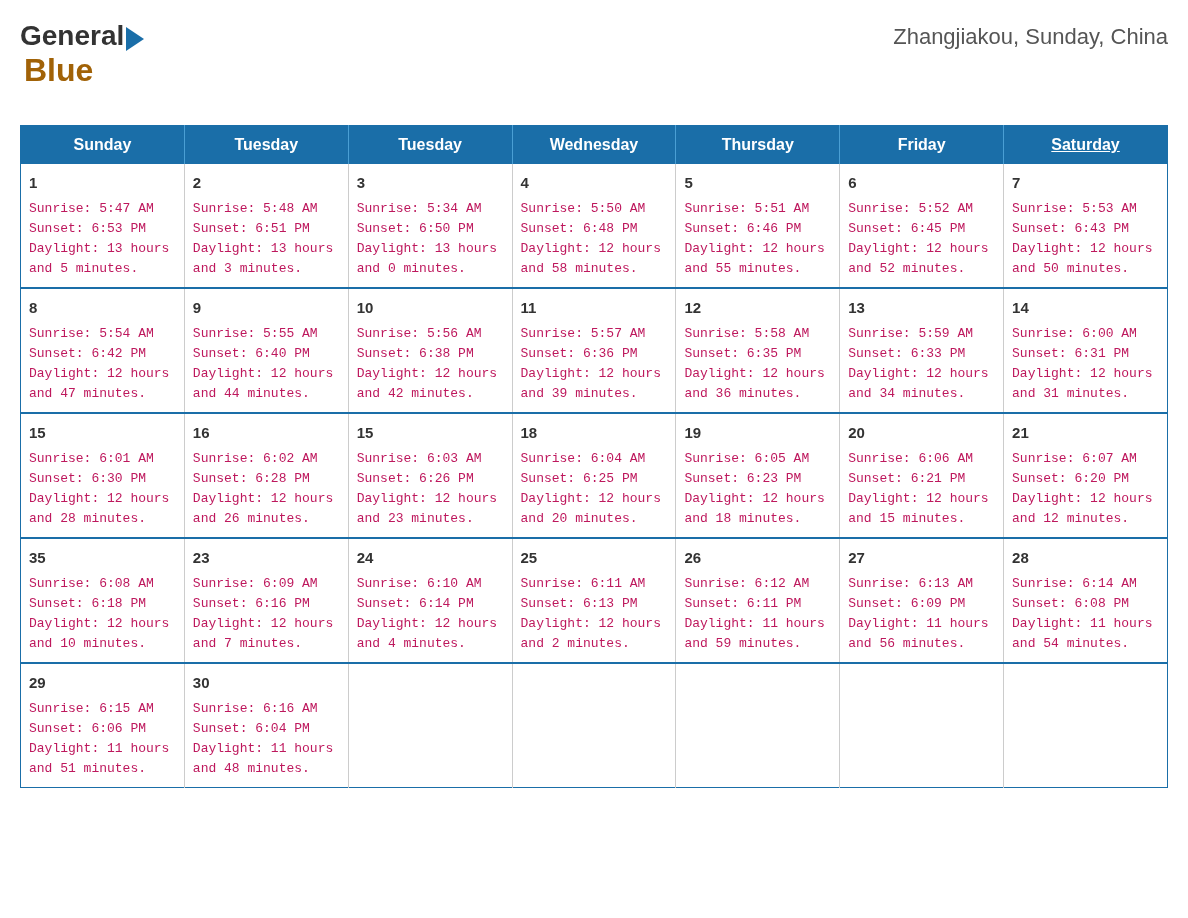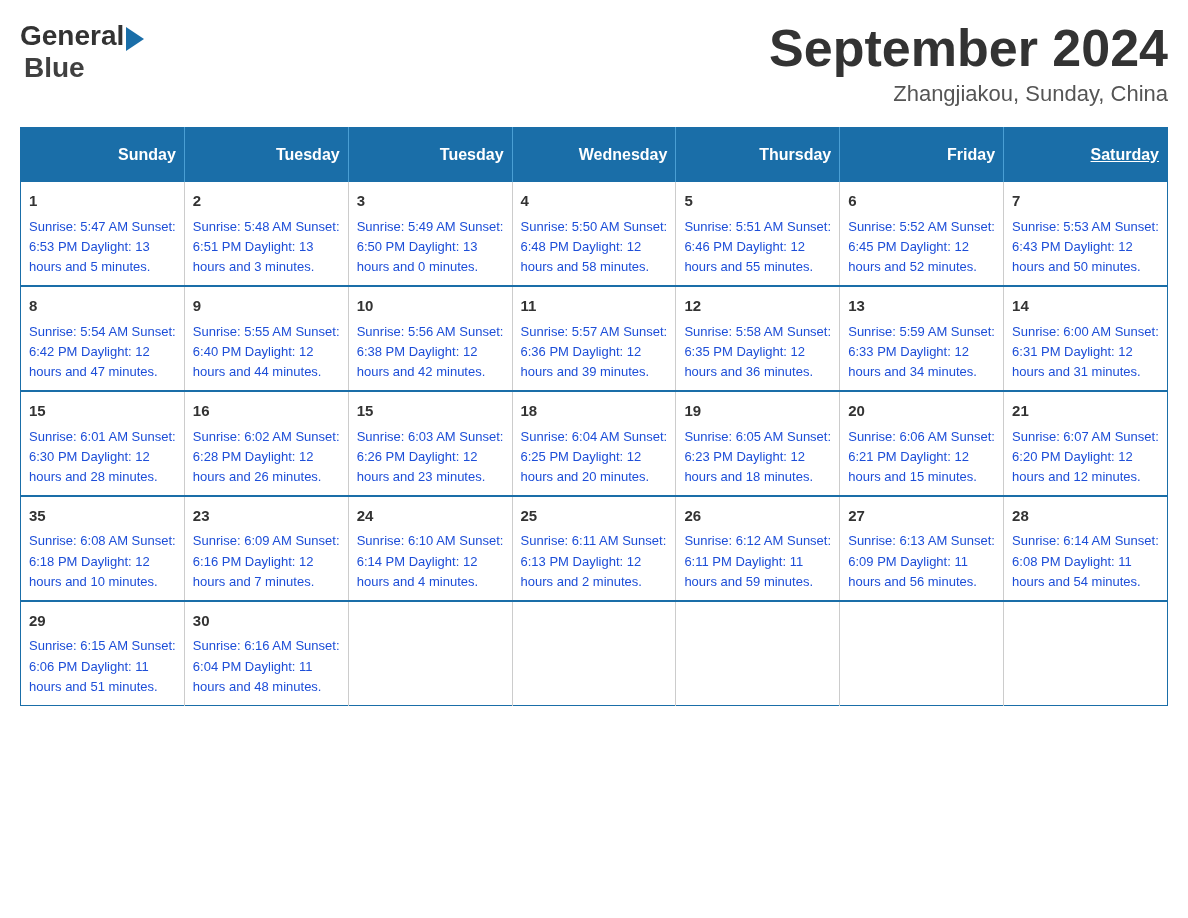--- a/index.html
+++ b/index.html
@@ -7,39 +7,39 @@
       font-family: Arial, sans-serif;
       background: #fff;
       width: 1188px;
       min-height: 918px;
       padding: 20px;
     }
     .header {
       display: flex;
       justify-content: space-between;
       align-items: flex-start;
-      margin-bottom: 20px;
+      margin-bottom: 36px;
     }
     .logo-text-general {
       font-size: 28px;
       font-weight: bold;
       color: #333;
     }
     .logo-wrapper {
       display: flex;
       flex-direction: column;
     }
     .logo-line1 {
       display: flex;
       align-items: center;
     }
     .logo-line2 {
-      font-size: 28px;
-      font-weight: bold;
-      color: #404040;
+      font-size: 32px;
+      font-weight: bold;
+      color: #a16207;
       margin-left: 4px;
     }
     .title-section {
       text-align: right;
     }
     .month-title {
       font-size: 52px;
       font-weight: bold;
       color: #333;
       line-height: 1.1;
@@ -50,24 +50,24 @@
       margin-top: 4px;
     }
     .calendar {
       width: 100%;
       border-collapse: collapse;
       border: 1px solid #1a6ea8;
     }
     .calendar thead tr th {
       background-color: #1a6ea8;
       color: #fff;
-      padding: 18px 8px;
+      padding: 10px 8px;
       font-size: 16px;
       font-weight: bold;
-      text-align: right;
+      text-align: center;
       border-right: 1px solid #4a9fd4;
     }
     .calendar thead tr th:last-child {
       border-right: none;
       text-decoration: underline;
     }
     .calendar tbody tr td {
       vertical-align: top;
       padding: 8px;
       border-right: 1px solid #ccc;
@@ -86,22 +86,23 @@
     }
     .day-number {
       font-size: 15px;
       font-weight: bold;
       display: block;
       margin-bottom: 4px;
       color: #333;
     }
     .day-info {
       font-size: 13px;
-      color: #1d4ed8;
+      color: #be185d;
       line-height: 1.55;
+      font-family: Liberation Mono, monospace;
     }
     .logo-arrow {
       width: 0;
       height: 0;
       border-style: solid;
       border-width: 12px 0 12px 18px;
       border-color: transparent transparent transparent #1a6ea8;
       display: inline-block;
       margin-left: 2px;
       position: relative;
@@ -113,21 +114,20 @@
 
 <div class="header">
   <div class="logo-wrapper">
     <div class="logo-line1">
       <span class="logo-text-general">General</span>
       <span class="logo-arrow"></span>
     </div>
     <div class="logo-line2">Blue</div>
   </div>
   <div class="title-section">
-    <div class="month-title">September 2024</div>
     <div class="location">Zhangjiakou, Sunday, China</div>
   </div>
 </div>
 
 <table class="calendar">
   <thead>
     <tr>
     <th>Sunday</th>
         <th>Tuesday</th>
         <th>Tuesday</th>
@@ -148,21 +148,21 @@
         </td>
         <td>
           <span class="day-number">2</span>
           <div class="day-info">Sunrise: 5:48 AM
 Sunset: 6:51 PM
 Daylight: 13 hours
 and 3 minutes.</div>
         </td>
         <td>
           <span class="day-number">3</span>
-          <div class="day-info">Sunrise: 5:49 AM
+          <div class="day-info">Sunrise: 5:34 AM
 Sunset: 6:50 PM
 Daylight: 13 hours
 and 0 minutes.</div>
         </td>
         <td>
           <span class="day-number">4</span>
           <div class="day-info">Sunrise: 5:50 AM
 Sunset: 6:48 PM
 Daylight: 12 hours
 and 58 minutes.</div>

